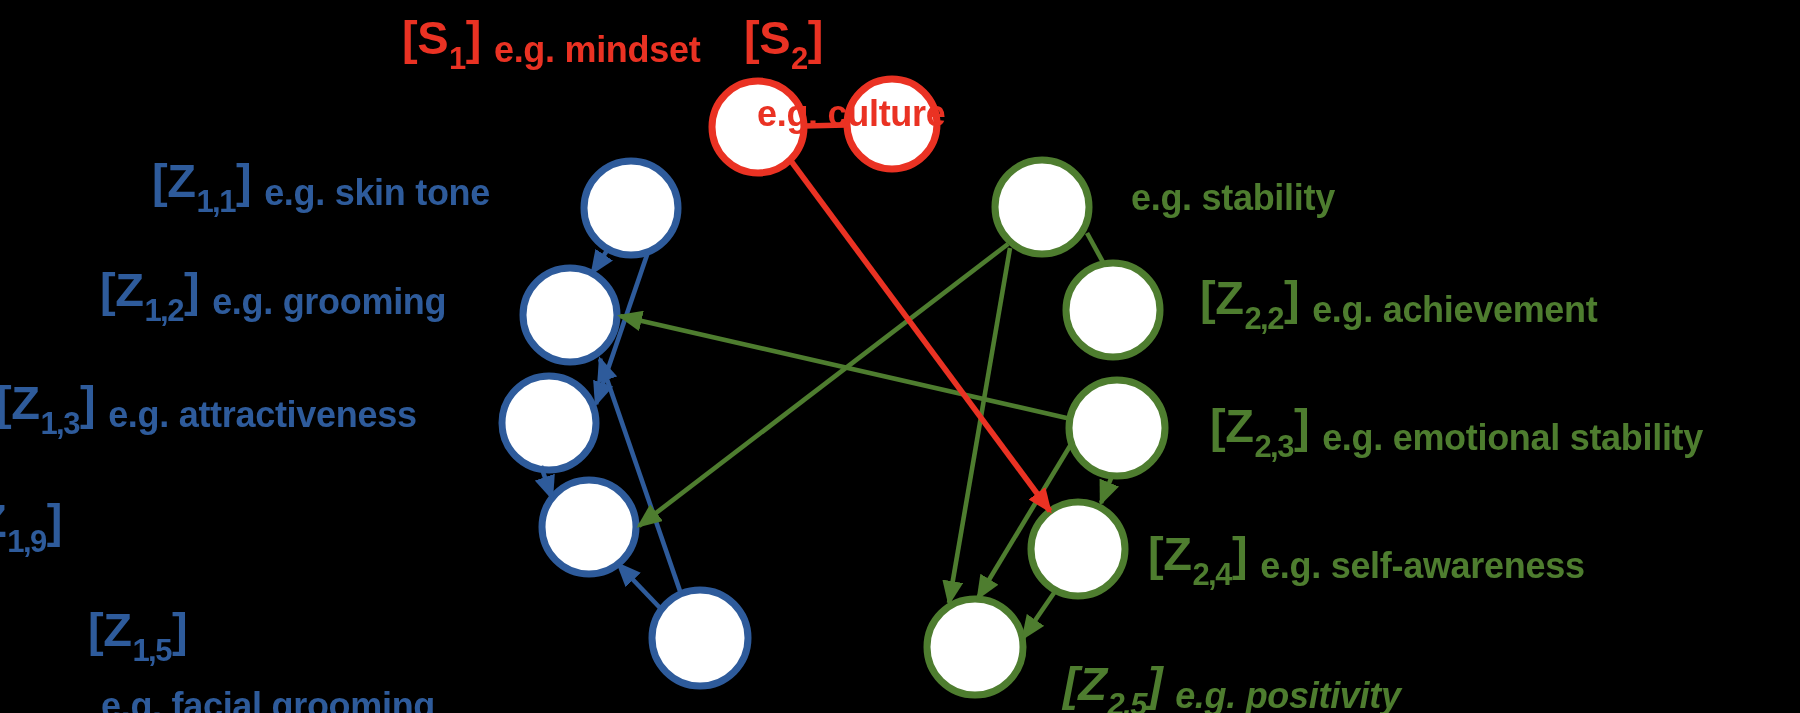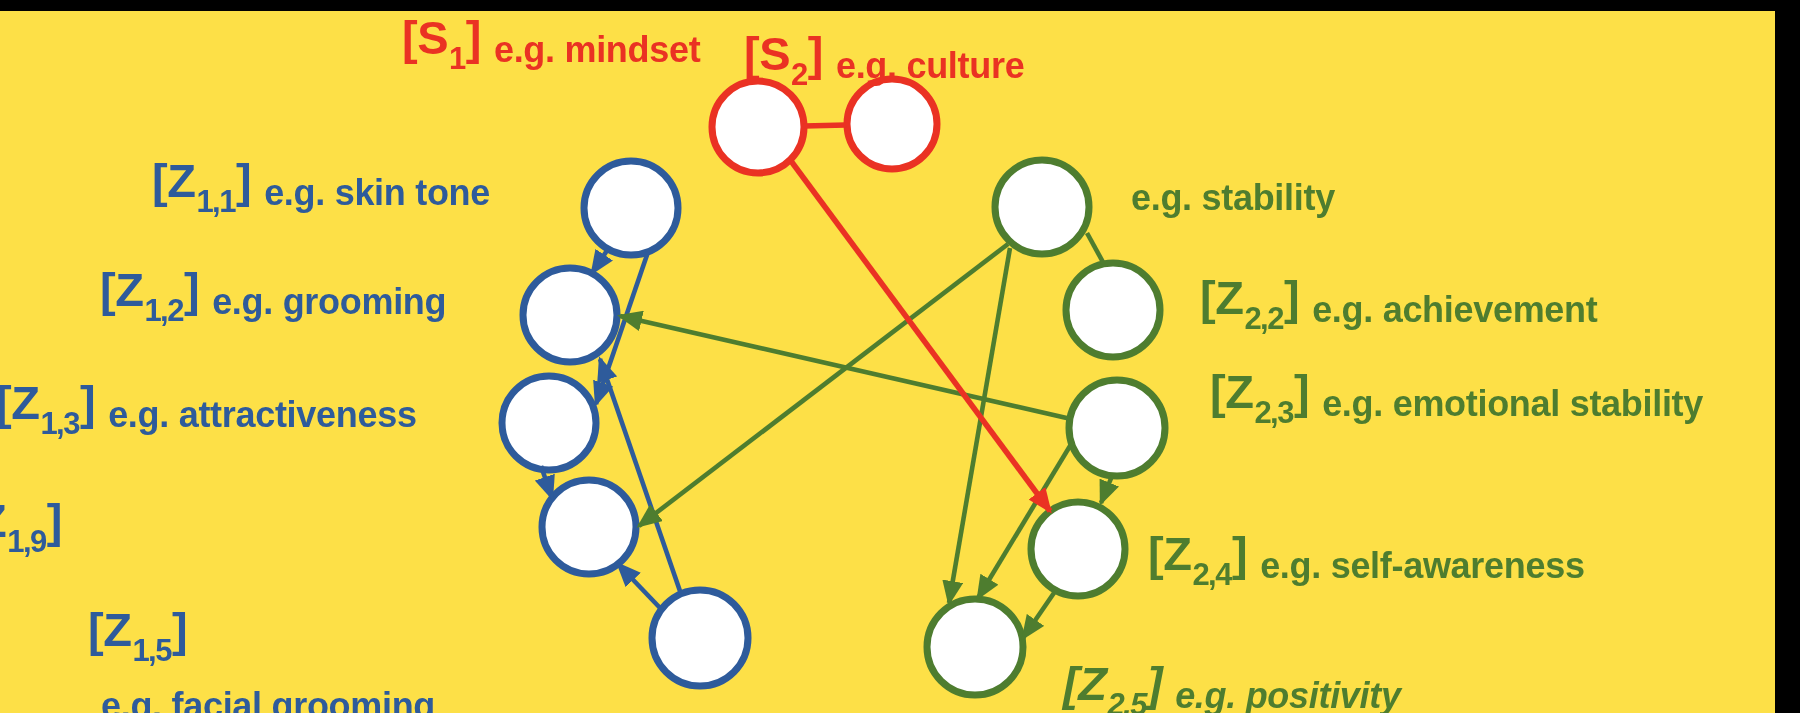--- a/index.html
+++ b/index.html
@@ -1,19 +1,19 @@
 <!DOCTYPE html>
 <html><head>
 <meta charset="utf-8">
 <style>
   html,body{margin:0;padding:0;background:#ffffff;}
   #stage{
     position:relative;
     width:1800px;height:713px;
-    background:#fde047;
+    background:#000000;
     overflow:hidden;
     font-family:"Liberation Sans", sans-serif;
   }
   .bar{position:absolute;background:#000;}
   #bar-top{left:0;top:0;width:1800px;height:11px;}
   #bar-right{top:0;right:0;width:25px;height:713px;}
   #diagram-canvas{position:absolute;left:0;top:0;}
   .nlabel{
     position:absolute;
     display:flex;
@@ -84,21 +84,21 @@
       <line x1="1073" y1="441" x2="978" y2="598" stroke="#4E7D2F" stroke-width="4.6" marker-end="url(#arrow-green)"></line>
       <line x1="1056" y1="590" x2="1023" y2="638" stroke="#4E7D2F" stroke-width="4.6" marker-end="url(#arrow-green)"></line>
       <line x1="804" y1="126" x2="846" y2="125" stroke="#EA3223" stroke-width="5.6"></line>
       <line x1="791" y1="161" x2="1050" y2="511" stroke="#EA3223" stroke-width="5.6" marker-end="url(#arrow-red)"></line>
     </svg>
   <div id="labels-layer">
       <div class="nlabel" style="left: 402px; top: 12px; color: rgb(234, 50, 35);">
         <span class="bracket">[S<span class="sub">1</span>]</span>
         <span class="example">e.g. mindset</span>
       </div>
-      <div class="nlabel" style="left: 744px; top: 28px; color: rgb(234, 50, 35);">
+      <div class="nlabel" style="left: 744px; top: 12px; color: rgb(234, 50, 35); flex-direction: column;">
         <span class="bracket">[S<span class="sub">2</span>]</span>
         <span class="example">e.g. culture</span>
       </div>
       <div class="nlabel" style="left: 152px; top: 155px; color: rgb(46, 91, 155);">
         <span class="bracket">[Z<span class="sub">1,1</span>]</span>
         <span class="example">e.g. skin tone</span>
       </div>
       <div class="nlabel" style="left: 100px; top: 264px; color: rgb(46, 91, 155);">
         <span class="bracket">[Z<span class="sub">1,2</span>]</span>
         <span class="example">e.g. grooming</span>
@@ -114,21 +114,21 @@
         <span class="bracket">[Z<span class="sub">1,5</span>]</span>
         <span class="example">e.g. facial grooming</span>
       </div>
       <div class="nlabel" style="left: 1118px; top: 160px; color: rgb(78, 125, 47);">
         <span class="example">e.g. stability</span>
       </div>
       <div class="nlabel" style="left: 1200px; top: 272px; color: rgb(78, 125, 47);">
         <span class="bracket">[Z<span class="sub">2,2</span>]</span>
         <span class="example">e.g. achievement</span>
       </div>
-      <div class="nlabel" style="left: 1210px; top: 366px; color: rgb(78, 125, 47);">
+      <div class="nlabel" style="left: 1210px; top: 400px; color: rgb(78, 125, 47);">
         <span class="bracket">[Z<span class="sub">2,3</span>]</span>
         <span class="example">e.g. emotional stability</span>
       </div>
       <div class="nlabel" style="left: 1148px; top: 528px; color: rgb(78, 125, 47);">
         <span class="bracket">[Z<span class="sub">2,4</span>]</span>
         <span class="example">e.g. self-awareness</span>
       </div>
       <div class="nlabel" style="left: 1063px; top: 658px; color: rgb(78, 125, 47); font-style: italic;">
         <span class="bracket">[Z<span class="sub">2,5</span>]</span>
         <span class="example">e.g. positivity</span>

